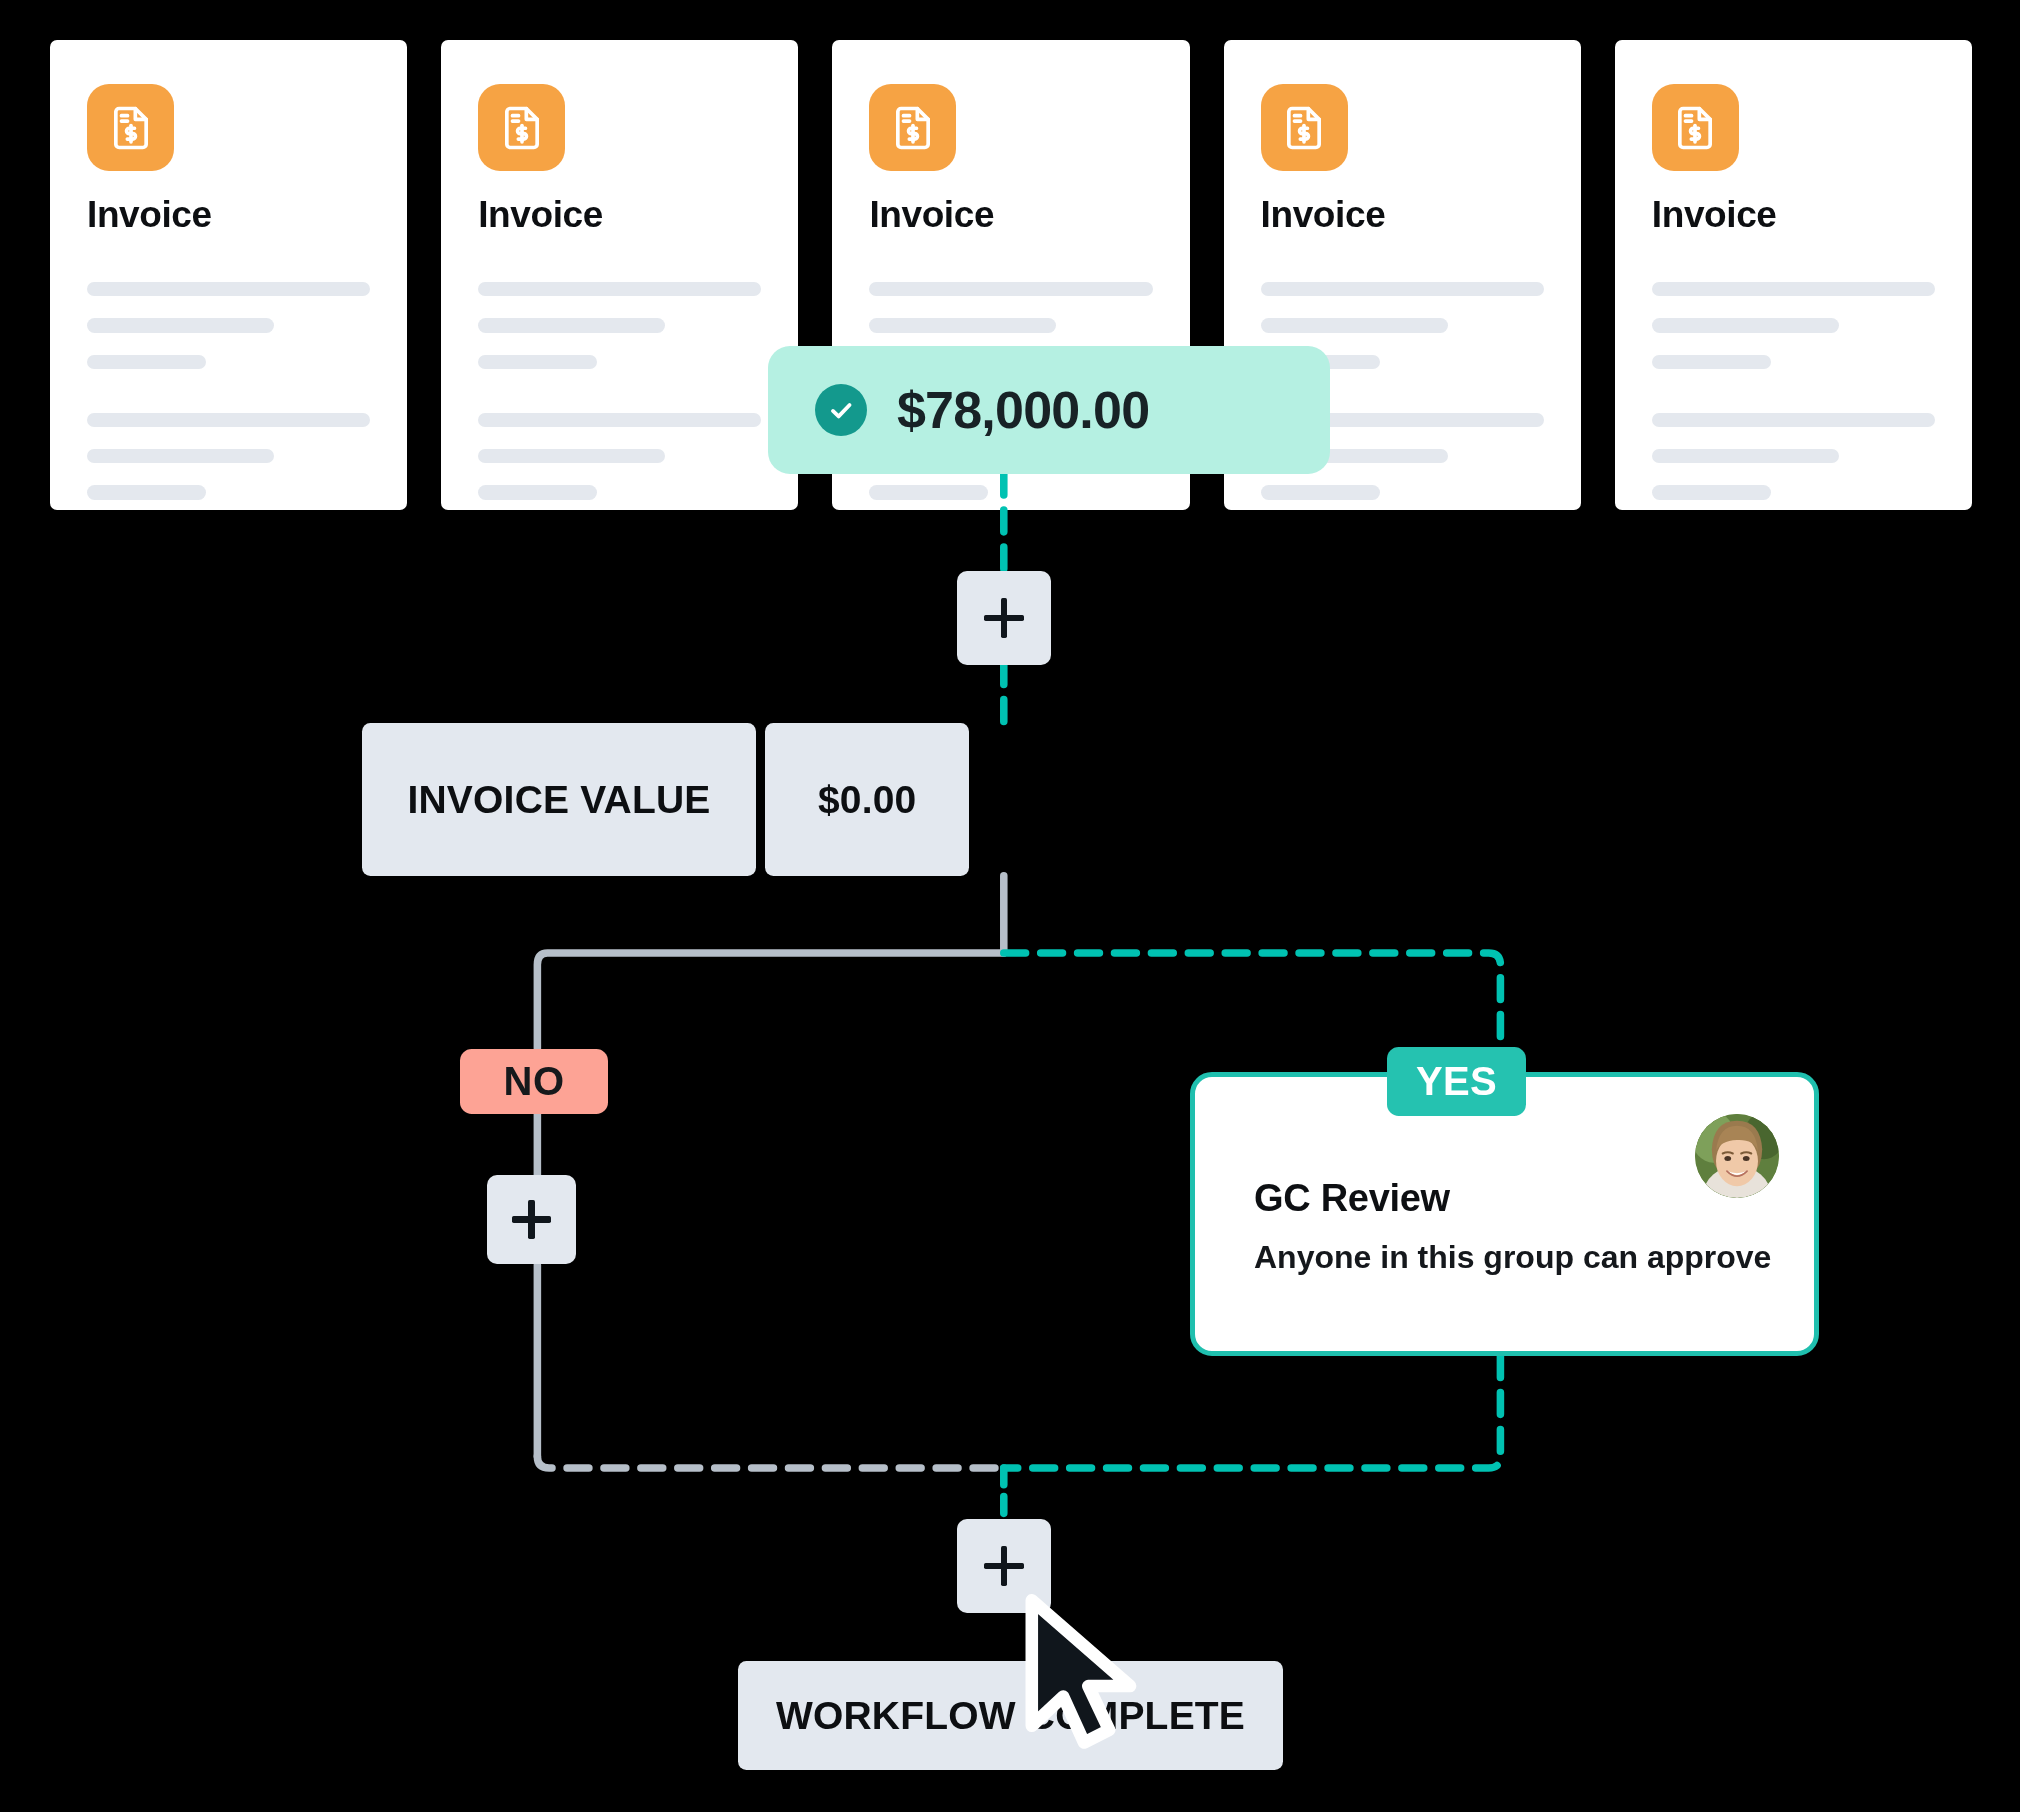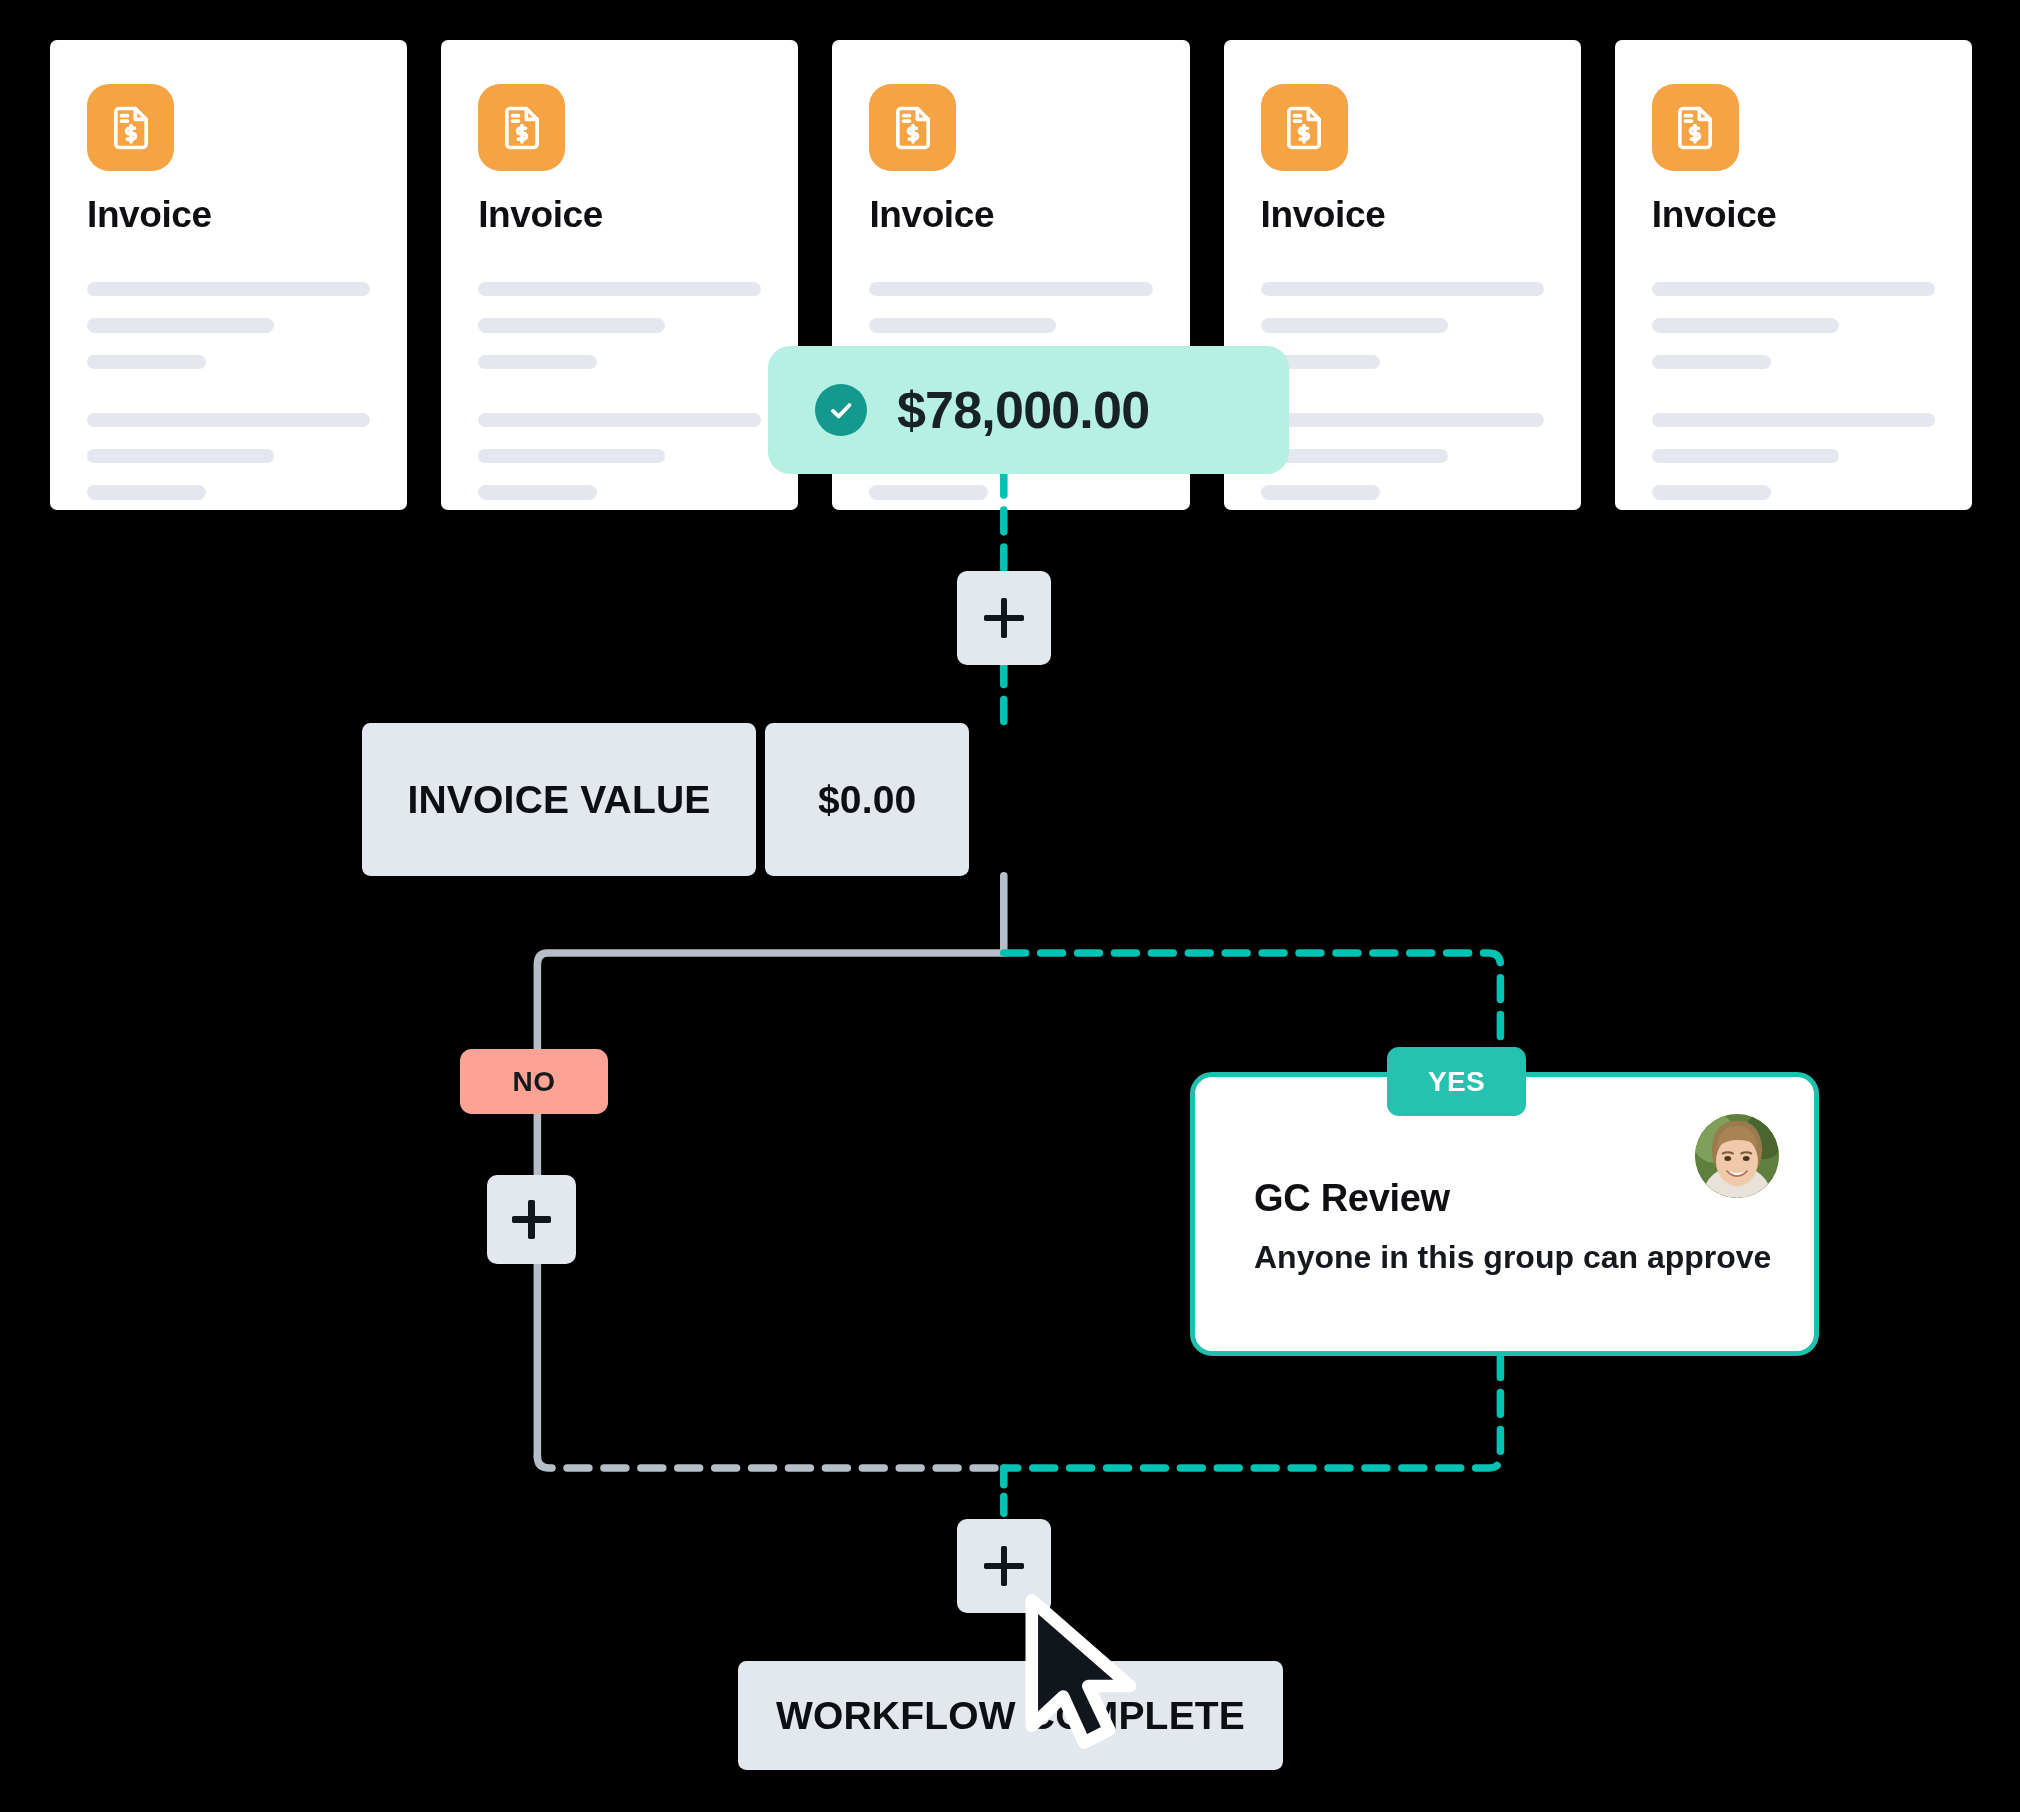--- a/index.html
+++ b/index.html
@@ -64,21 +64,21 @@
   }
   .sk.w100 { width: 100%; }
   .sk.w66  { width: 66%; }
   .sk.w42  { width: 42%; }
 
   
   .amount-badge {
     position: absolute;
     top: 346px;
     left: 768px;
-    width: 521px;
+    width: 562px;
     height: 128px;
     background: #b5f0e2;
     border-radius: 22px;
     display: flex;
     align-items: center;
     gap: 30px;
     padding-left: 47px;
     z-index: 40;
   }
   .check-circle {
@@ -159,21 +159,21 @@
   
   .branch-label {
     position: absolute;
     border-radius: 11.7px;
     display: flex;
     align-items: center;
     justify-content: center;
     z-index: 35;
   }
   .branch-label span {
-    font-size: 28px;
+    font-size: 40px;
     font-weight: 700;
     letter-spacing: 0.4px;
   }
   #label-no {
     top: 1049px; left: 460px;
     width: 148px; height: 65px;
     background: #fda395;
   }
   #label-no span { color: #16191c; }
   #label-yes {

